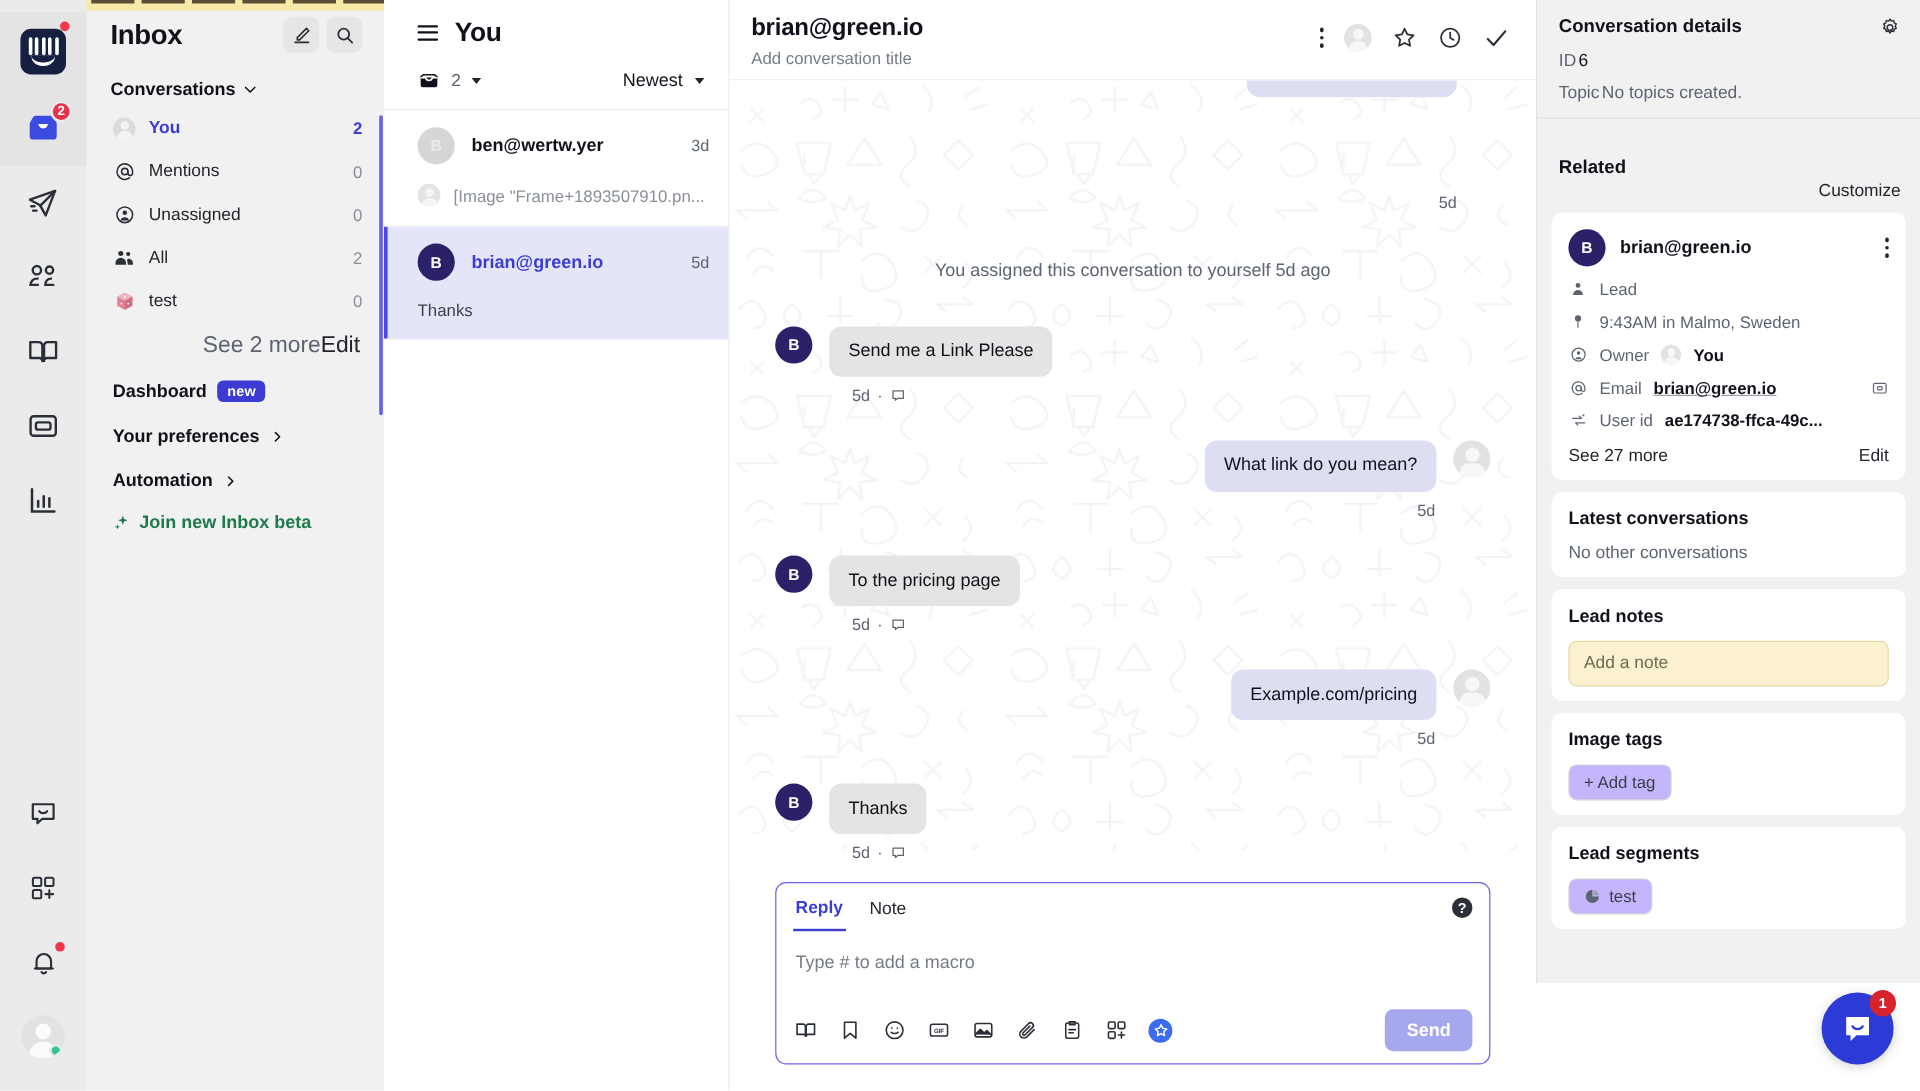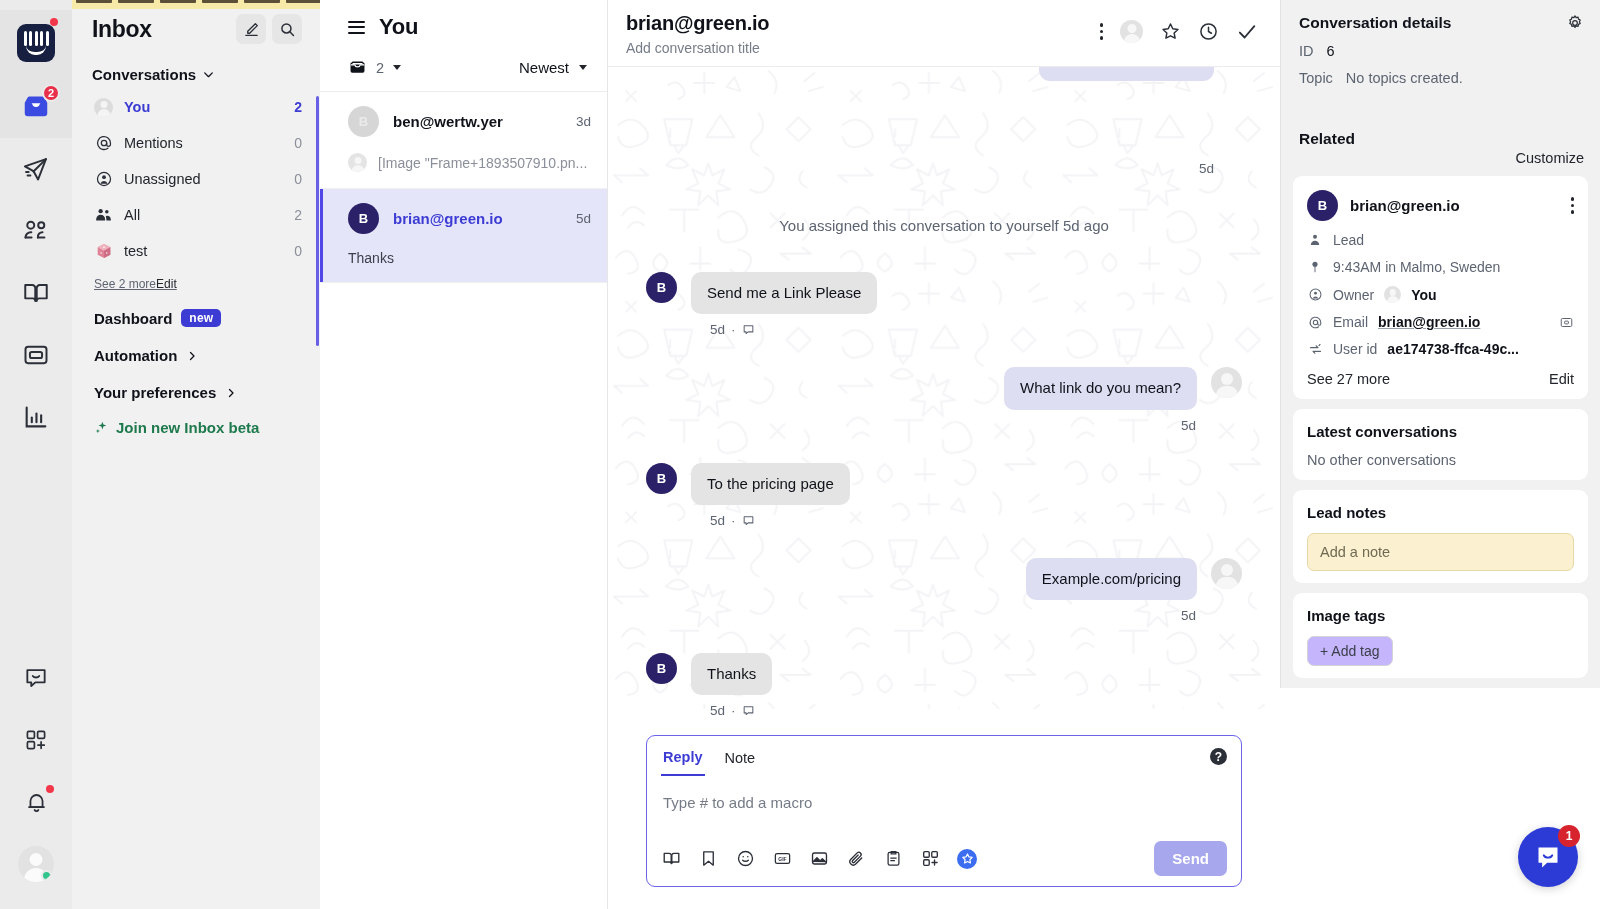--- a/index.html
+++ b/index.html
@@ -92,22 +92,22 @@
   .nav-item .ni-count { color: #8a8f99; font-size: 14px; }
   .nav-item.selected .ni-label { color: #3c3cd4; font-weight: 600; }
   .nav-item.selected .ni-count { color: #3c3cd4; font-weight: 600; }
   .avatar-sm {
     width: 19px; height: 19px; border-radius: 50%; background: #dcdcdc; position: relative; overflow:hidden;
   }
   .avatar-sm .h { position:absolute; top:3.5px; left:50%; transform:translateX(-50%); width:7px; height:7px; border-radius:50%; background:#f4f4f4; }
   .avatar-sm .b { position:absolute; bottom:0; left:50%; transform:translateX(-50%); width:13px; height:7.5px; border-radius:7px 7px 0 0; background:#f4f4f4; }
   .nav-item.create { color:#22252c; }
   .nav-sub {
-    display:flex; align-items:center; justify-content:flex-start;
-    padding: 8px 20px 8px 22px; font-size: 12px; color: #5d6471; cursor:pointer;text-decoration:underline;
+    display:flex; align-items:center; justify-content:flex-end;
+    padding: 8px 20px 8px 22px; font-size: 19px; color: #5d6471; cursor:pointer;
   }
   .nav-sub .edit { color:#22252c; }
   .nav-link {
     display:flex; align-items:center; gap: 9px; padding: 10px 20px 10px 22px;
     font-size: 15px; font-weight: 700; color: #10121a; cursor:pointer;
   }
   .pill-new {
     background: #3c3cd4; color:#fff; font-size: 12px; font-weight: 700;
     border-radius: 5px; padding: 2px 8px; letter-spacing: .2px;
   }
@@ -220,27 +220,27 @@
   .tool { width:20px; height:20px; display:flex; align-items:center; justify-content:center; cursor:pointer; color:#2b2f38; }
   .tool.ai { width:20px; height:20px; border-radius:50%; background:#3c6cf0; color:#fff; }
   .send-btn {
     background:#a7a7ee; color:#fff; border:none; border-radius:7px;
     font-size: 15px; font-weight: 700; padding: 9px 18px; cursor:pointer;
     font-family: "Liberation Sans", sans-serif;
   }
 
   
   .details {
-    width: 320px; flex: 0 0 320px; height: 688px; background:#f1f1f1;
+    width: 320px; flex: 0 0 320px; height: 819px; background:#f1f1f1;
     border-left: 1px solid #e2e2e5; display:flex; flex-direction:column; overflow:hidden;
   }
   .det-head { padding: 14px 16px 12px 18px; background:#f1f1f1; }
   .det-head-row { display:flex; align-items:center; justify-content:space-between; }
   .det-title { font-size: 15.5px; font-weight: 700; color:#10121a; }
-  .det-kv { display:flex; align-items:center; gap: 13px; margin-top: 11px; font-size: 14.5px; text-align: right; }
+  .det-kv { display:flex; align-items:center; gap: 2px; margin-top: 11px; font-size: 14.5px; text-align: right; }
   .det-k { color:#5d6471; }
   .det-v { color:#10121a; }
   .det-sep { height:1px; background:#e1e1e4; }
   .det-section-head {
     display:flex; align-items:center; justify-content:space-between;
     padding: 14px 16px 10px 18px;
   }
   .det-sec-title { font-size: 15.5px; font-weight: 700; color:#10121a; }
   .det-sec-link { font-size: 14.5px; color:#22252c; cursor:pointer;margin-top:38px; }
   .card { background:#fff; border-radius: 9px; margin: 0 12px 10px 12px; padding: 14px 14px 12px 14px; }
@@ -517,29 +517,29 @@
     <div class="nav-sub">
       <span>See 2 more</span>
       <span class="edit">Edit</span>
     </div>
 
     <div class="nav-link">
       <span>Dashboard</span>
       <span class="pill-new">new</span>
     </div>
     <div class="nav-link">
-      <span>Automation</span>
+      <span>Your preferences</span>
       <span class="chev">
         <svg width="12" height="12" viewBox="0 0 24 24" fill="none" stroke="#10121a" stroke-width="2.6" stroke-linecap="round" stroke-linejoin="round">
             <path d="M9 5l7 7-7 7"></path>
           </svg>
       </span>
     </div>
     <div class="nav-link">
-      <span>Your preferences</span>
+      <span>Automation</span>
       <span class="chev">
         <svg width="12" height="12" viewBox="0 0 24 24" fill="none" stroke="#10121a" stroke-width="2.6" stroke-linecap="round" stroke-linejoin="round">
             <path d="M9 5l7 7-7 7"></path>
           </svg>
       </span>
     </div>
 
     <div class="nav-beta">
       <span>
         <svg width="15" height="15" viewBox="0 0 24 24" fill="#1e7a4d">

